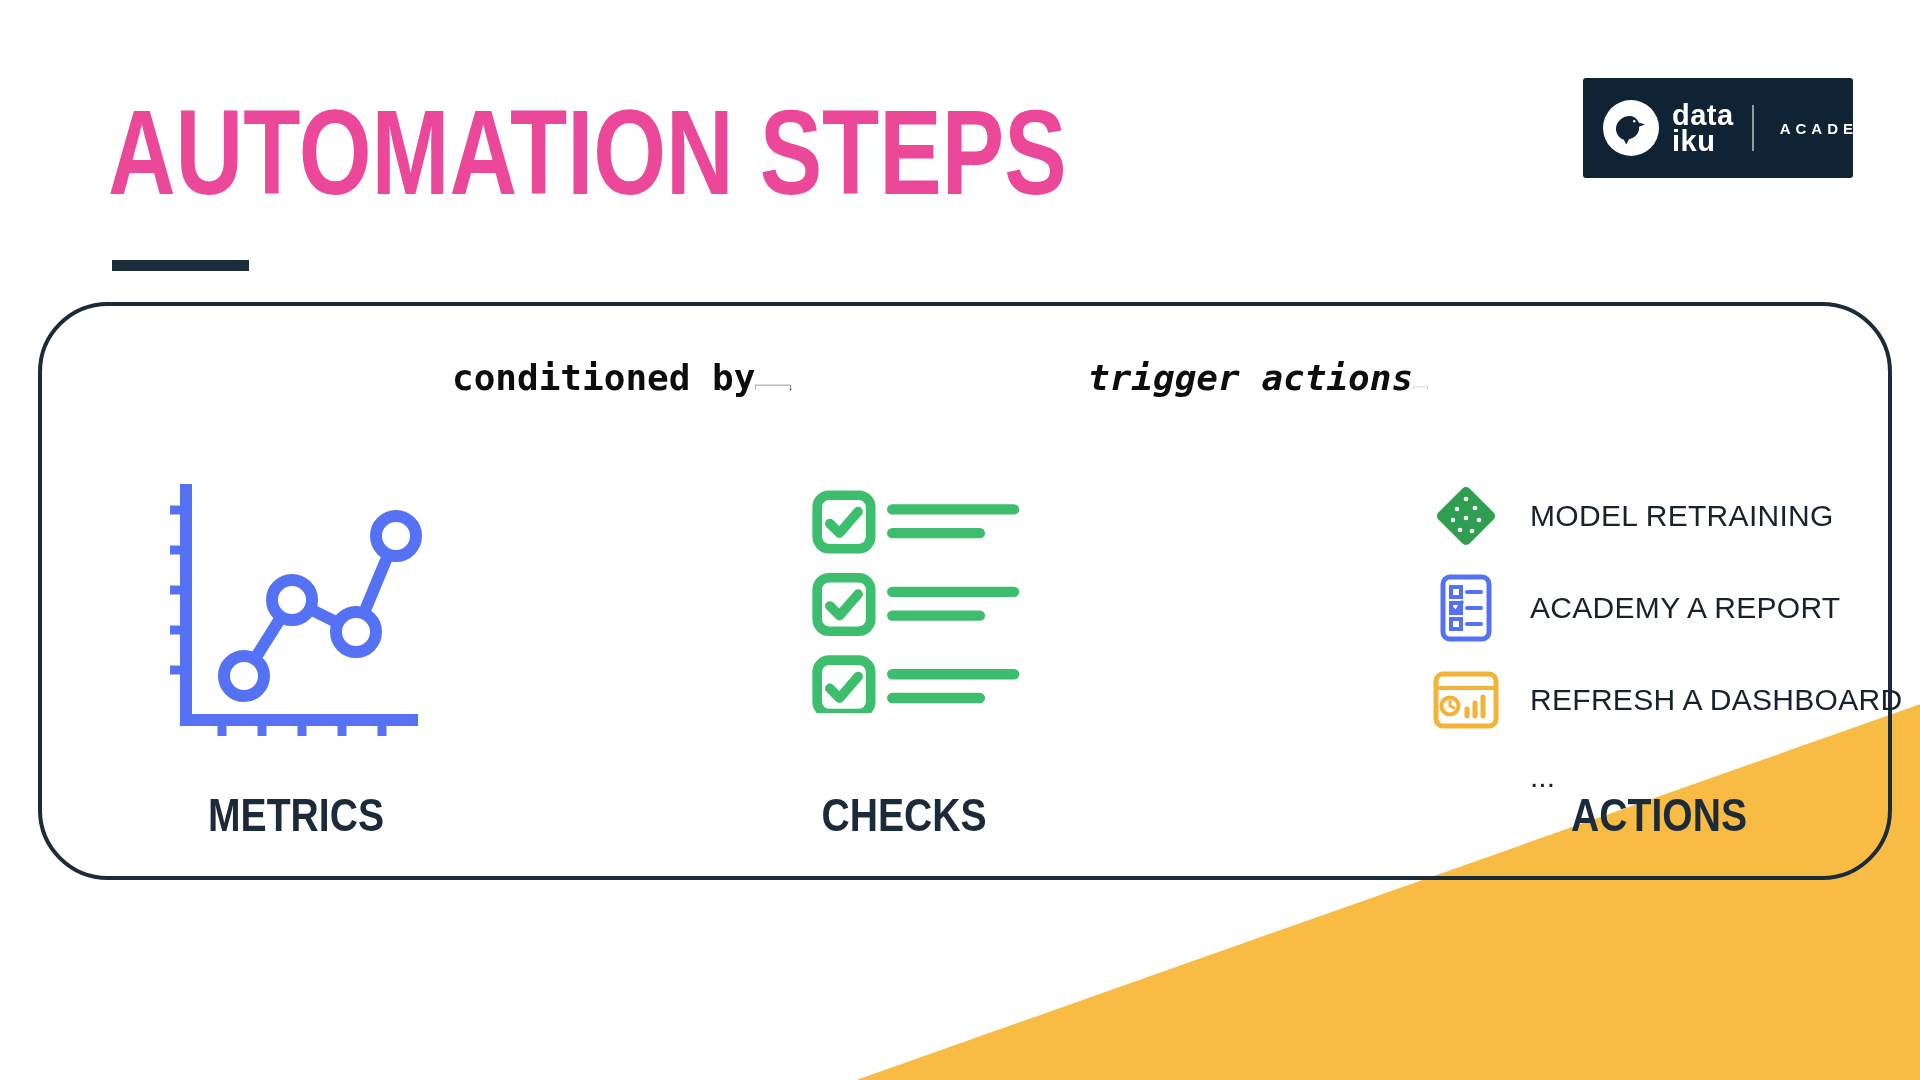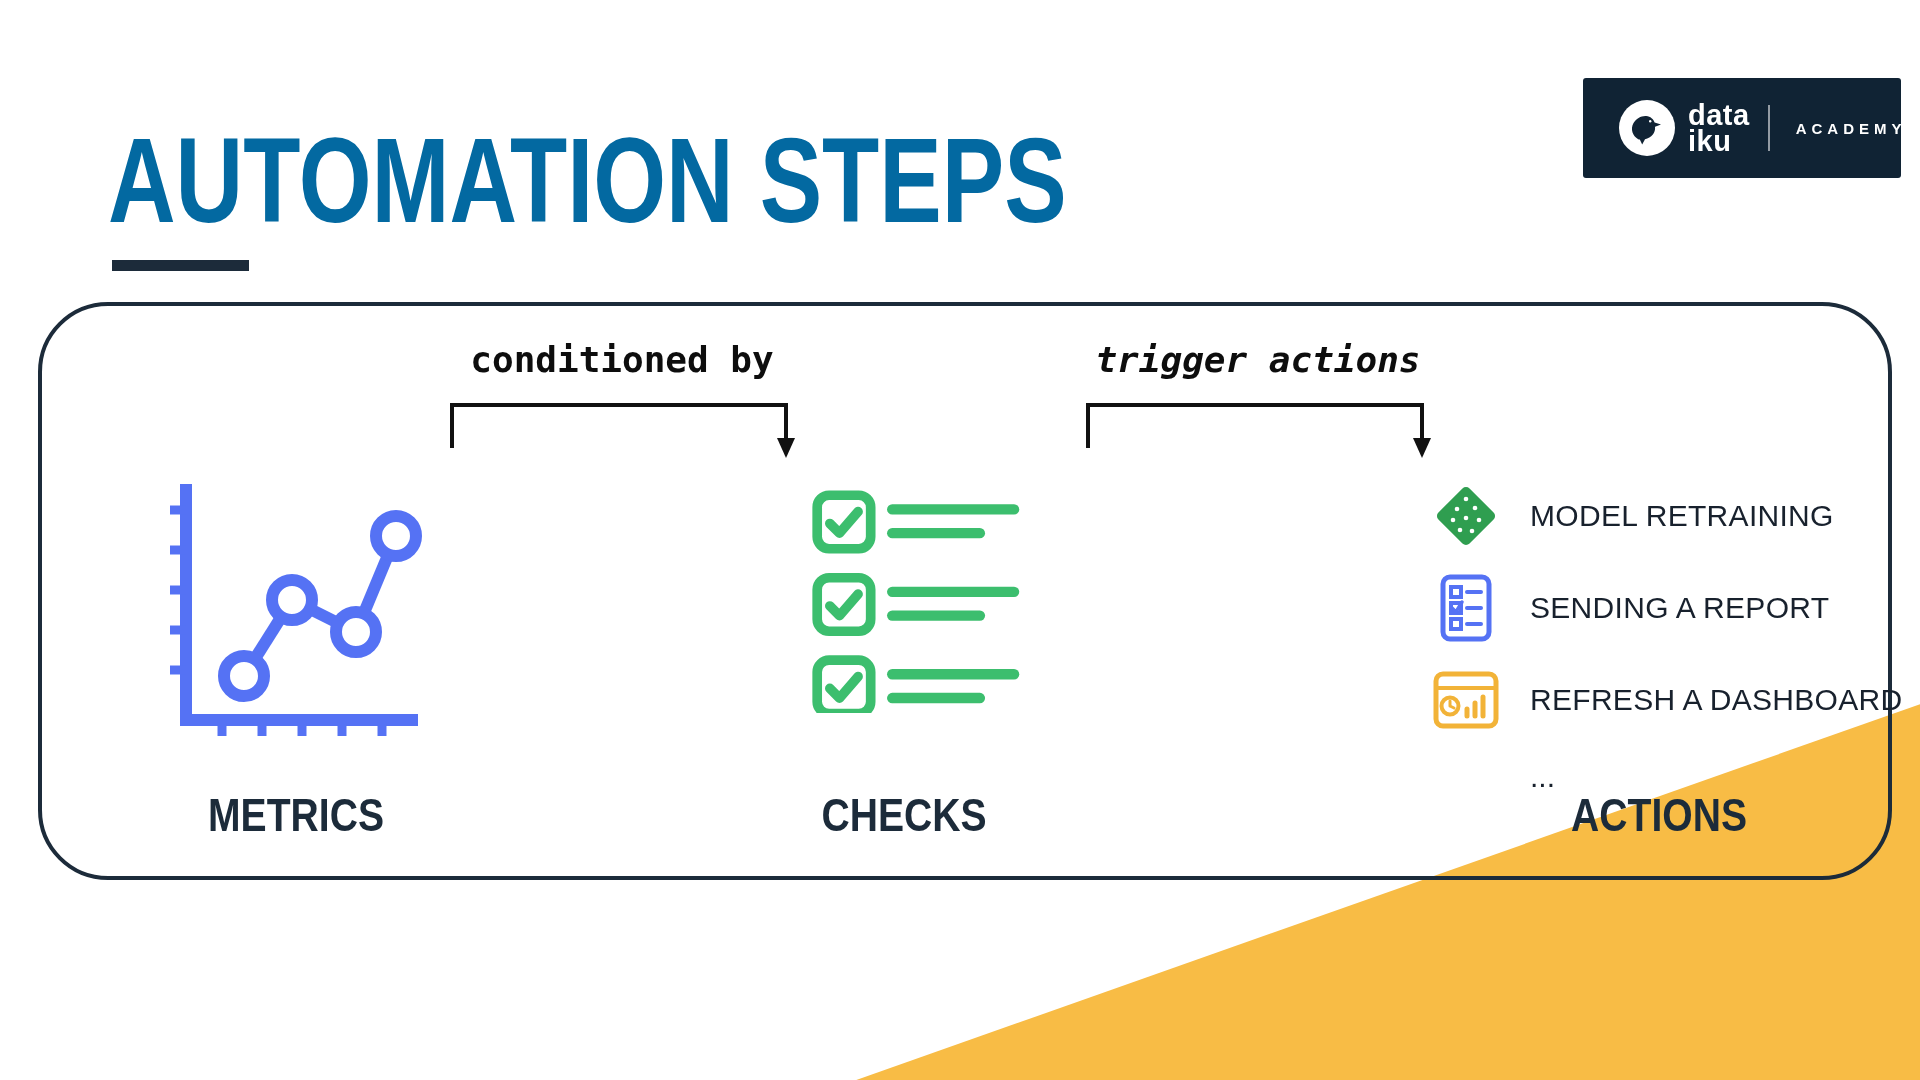--- a/index.html
+++ b/index.html
@@ -16,36 +16,36 @@
     position: absolute; inset: 0;
     background: #F8BC45;
     clip-path: polygon(44.6% 100%, 100% 65.2%, 100% 100%);
     z-index: 1;
   }
 
   
   .title {
     position: absolute; left: 108px; top: 92px;
     font-size: 120px; font-weight: 800; line-height: 1;
-    color: #0369a1; white-space: nowrap; z-index: 4; margin-top: 28px;
+    color: #ec4899; white-space: nowrap; z-index: 4;
   }
   .cond { display: inline-block; transform: scaleX(0.78); transform-origin: left center; }
   .cond-c { display: inline-block; transform: scaleX(0.85); transform-origin: center; }
   .title-underline {
     position: absolute; left: 112px; top: 260px;
     width: 137px; height: 11px; background: #1C2B3A; z-index: 4;
   }
 
   
   .logo {
     position: absolute; left: 1583px; top: 78px;
-    width: 318px; height: 100px;
+    width: 270px; height: 100px;
     background: #102334; border-radius: 3px;
     display: flex; align-items: center;
-    padding: 0 36px; z-index: 4;
+    padding: 0 20px; z-index: 4;
   }
   .logo-bird-wrap {
     width: 56px; height: 56px; border-radius: 50%;
     background: #ffffff; display: flex; align-items: center; justify-content: center;
     flex: 0 0 auto;
   }
   .logo-text { margin-left: 13px; color: #ffffff; font-weight: 700; font-size: 29px; line-height: 26px; letter-spacing: 0.5px; }
   .logo-text span { display: block; }
   .logo-divider { width: 2px; height: 46px; background: rgba(255,255,255,0.55); margin-left: 18px; flex: 0 0 auto; }
   .logo-academy { margin-left: 26px; color: #ffffff; font-size: 15px; font-weight: 700; letter-spacing: 5px; }
@@ -54,21 +54,21 @@
   .main-box {
     position: absolute; left: 38px; top: 302px;
     width: 1854px; height: 578px;
     border: 4px solid #1C2B3A; border-radius: 70px;
     background: transparent; z-index: 3;
   }
 
   
   .connector {
     position: absolute; top: 338px; width: 340px;
-    display: flex; flex-direction: column; align-items: center;
+    display: flex; align-items: center;
     z-index: 4;
   }
   .connector-label {
     font-family: "DejaVu Sans Mono", "Liberation Mono", monospace;
     font-weight: 700; font-size: 36px; color: #0d0d0d; line-height: 44px;
     white-space: nowrap;
   }
   .connector svg { margin-top: 20px; display: block; }
   #connector-1 { left: 452px; }
   #connector-2 { left: 1088px; font-style: italic; }
@@ -223,21 +223,21 @@
           <rect x="16" y="13" width="10" height="10"></rect>
           <rect x="16" y="29" width="10" height="10"></rect>
           <rect x="16" y="45" width="10" height="10"></rect>
           <line x1="32" y1="18" x2="46" y2="18" stroke-linecap="round"></line>
           <line x1="32" y1="34" x2="46" y2="34" stroke-linecap="round"></line>
           <line x1="32" y1="50" x2="46" y2="50" stroke-linecap="round"></line>
         </g>
         <path d="M17 34 L21 38 L27 28" fill="none" stroke="#5572F4" stroke-width="3.5" stroke-linecap="round" stroke-linejoin="round"></path>
       </svg>
     </span>
-    <span class="action-label">SENDING A REPORT</span>
+    <span class="action-label">ACADEMY A REPORT</span>
   </div>
 
   <div class="action-row">
     <span class="action-icon-box">
       <svg width="66" height="58" viewBox="0 0 66 58" aria-hidden="true">
         <rect x="3" y="3" width="60" height="52" rx="7" fill="none" stroke="#F2B338" stroke-width="5"></rect>
         <line x1="3" y1="17" x2="63" y2="17" stroke="#F2B338" stroke-width="4"></line>
         <circle cx="17" cy="35" r="8.5" fill="none" stroke="#F2B338" stroke-width="4"></circle>
         <path d="M17 35 L17 30 M17 35 L21 37" fill="none" stroke="#F2B338" stroke-width="3" stroke-linecap="round"></path>
         <g stroke="#F2B338" stroke-width="5" stroke-linecap="round">

